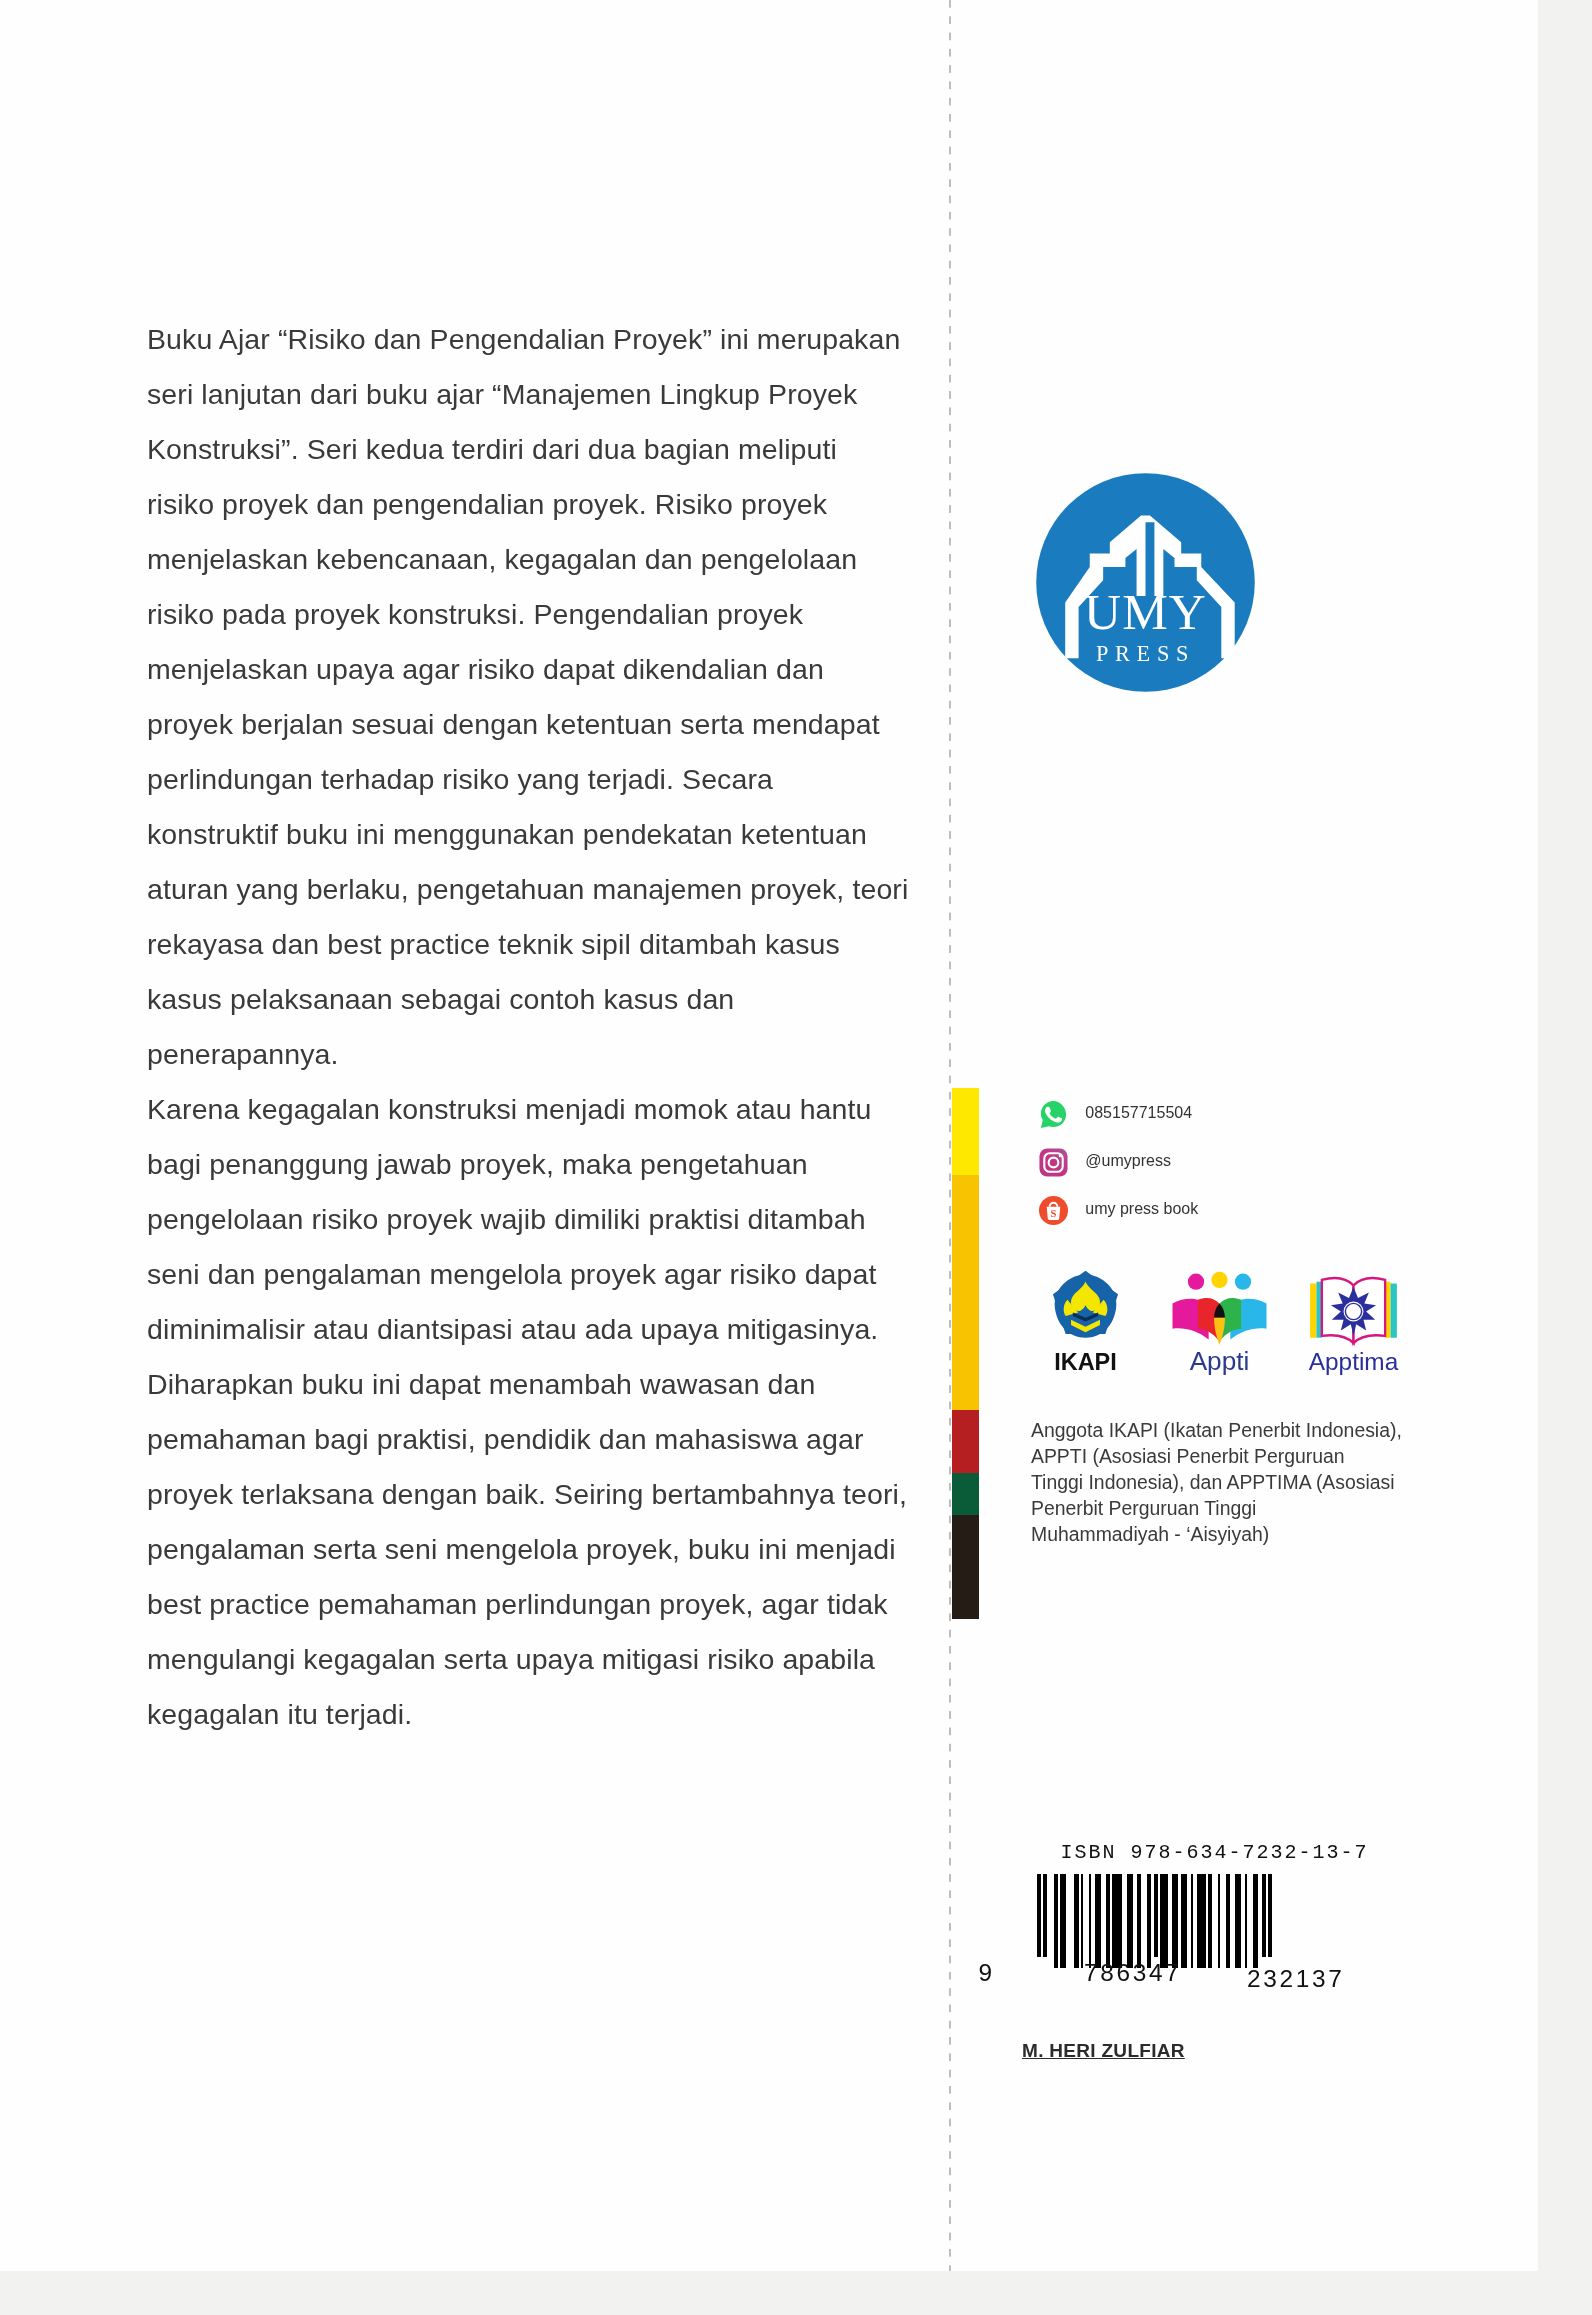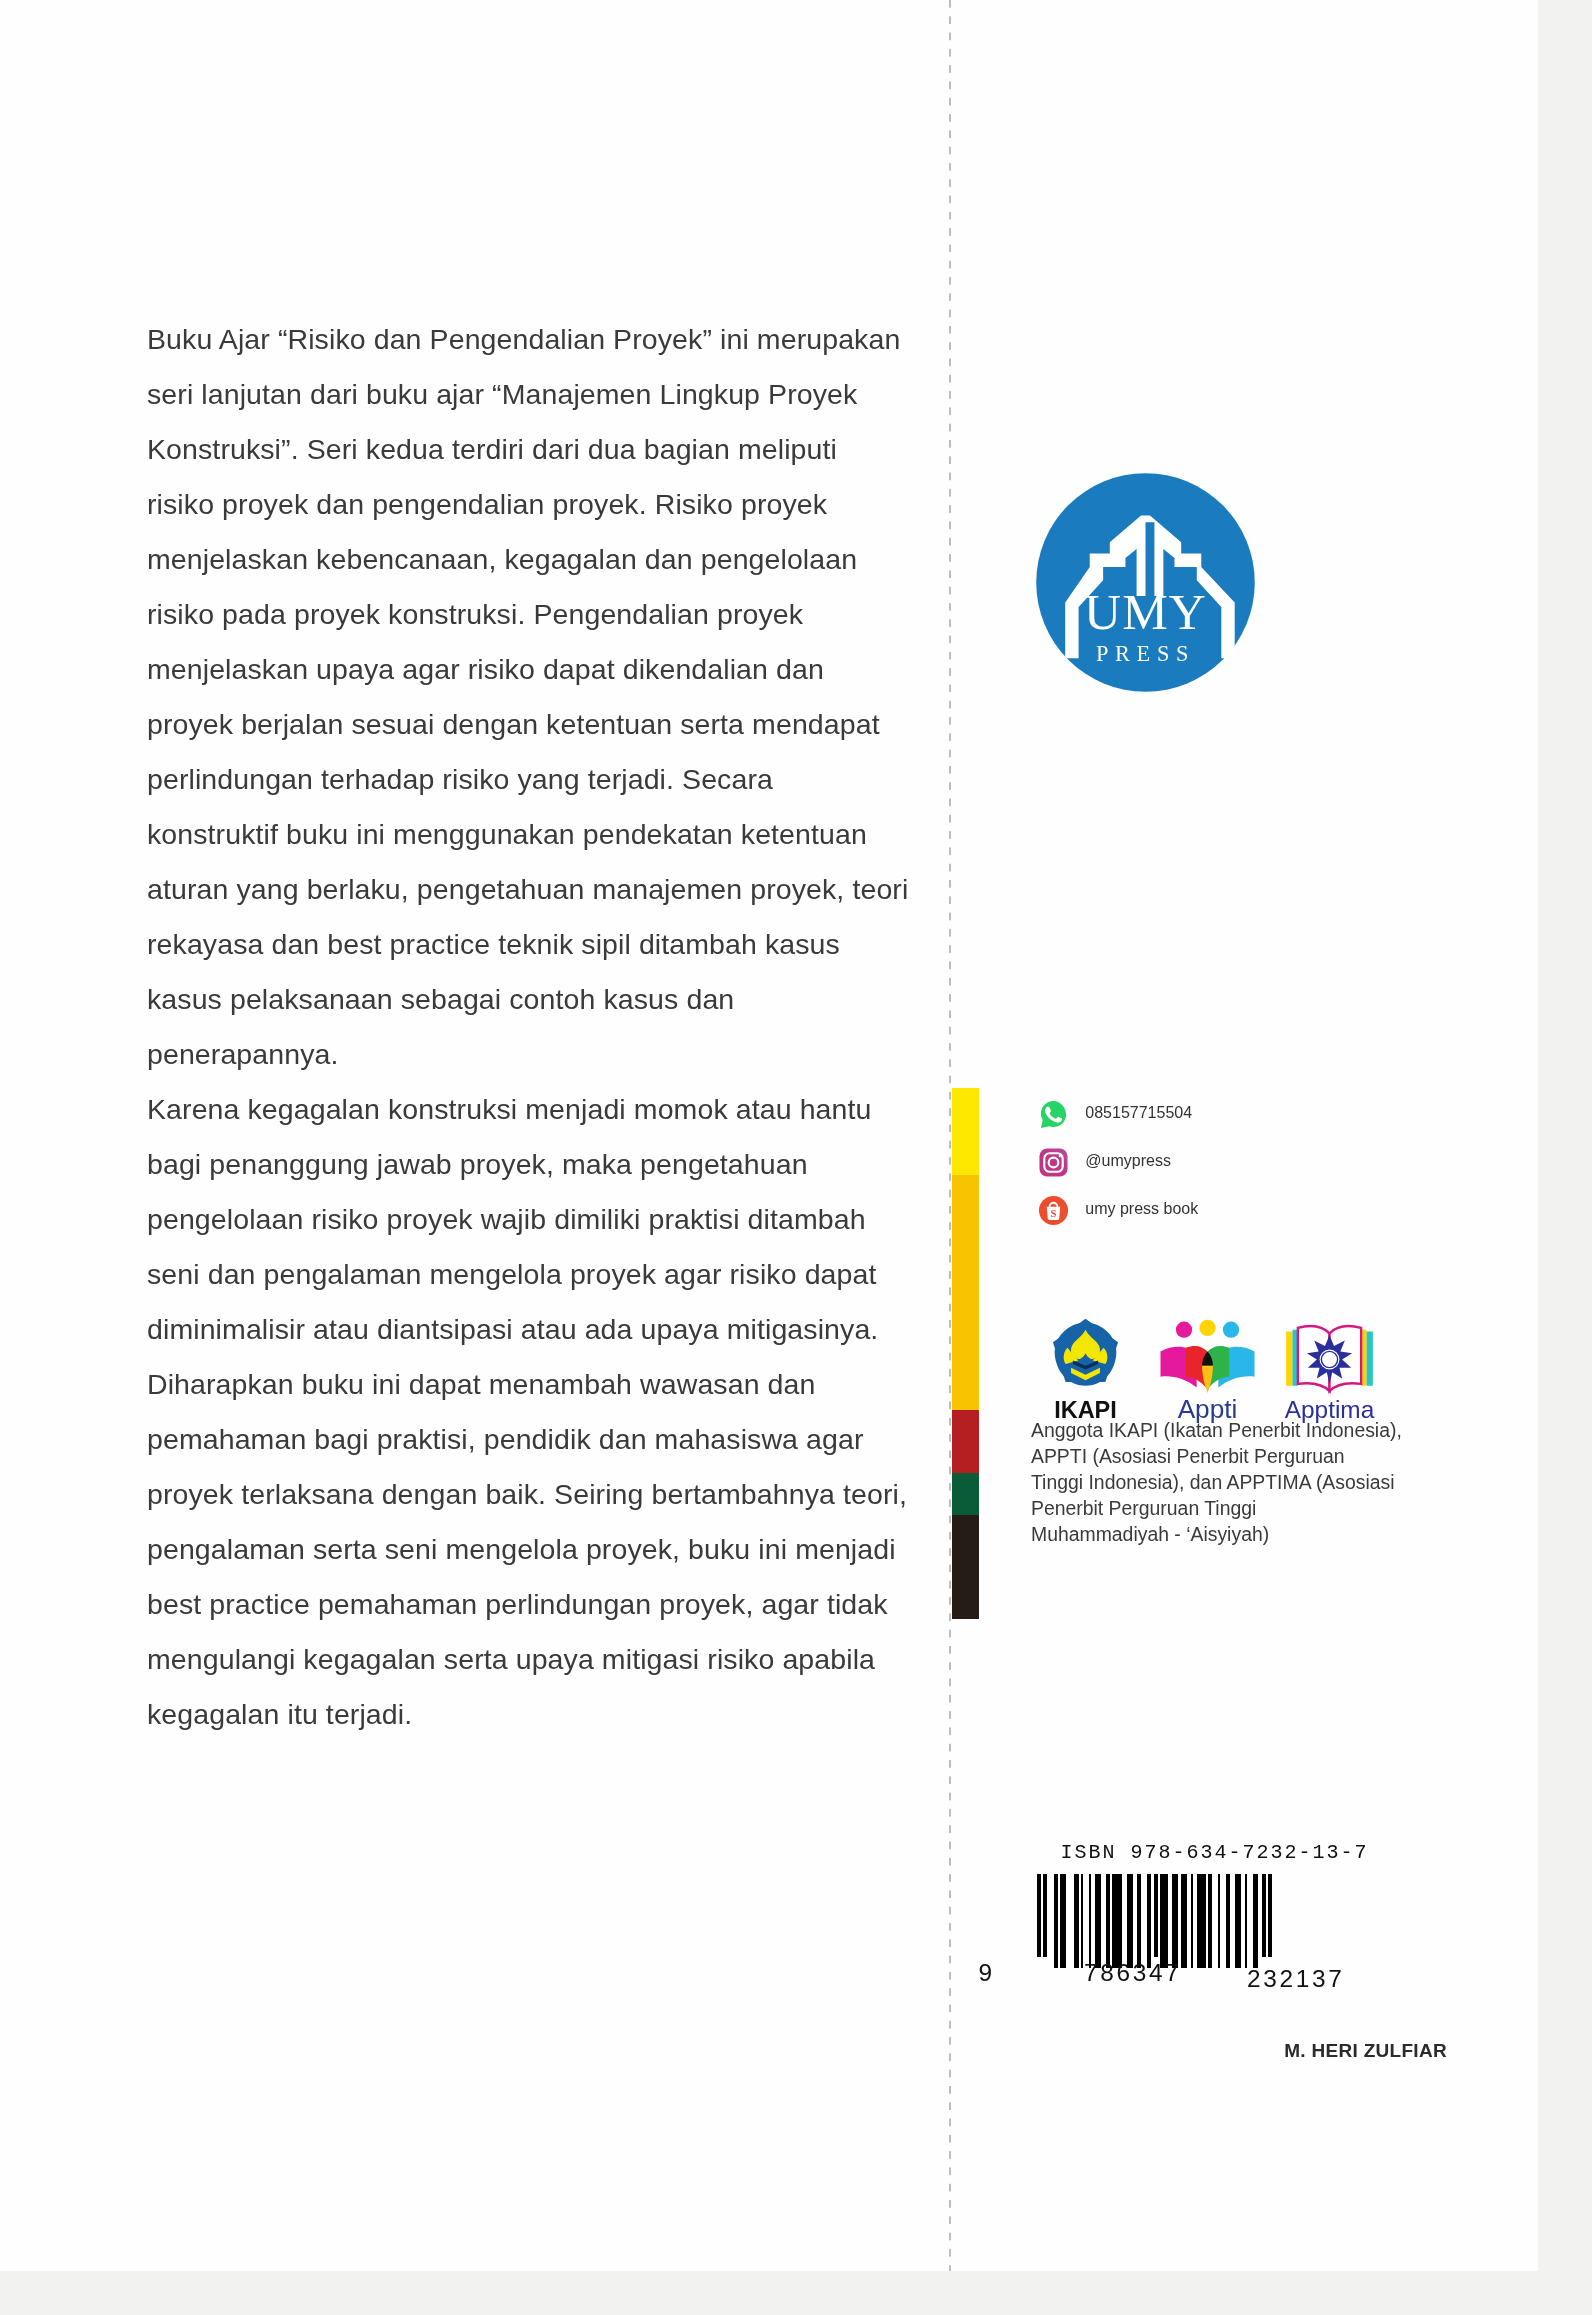--- a/index.html
+++ b/index.html
@@ -137,26 +137,26 @@
     font-size: 16px;
     color: #333333;
     line-height: 1;
     padding-bottom: 1.8px;
   }
 
   
   .assoc {
     position: absolute;
     left: 1031px;
-    top: 1308px;
+    top: 1260px;
     width: 407px;
     height: 122px;
     display: flex;
     align-items: center;
-    gap: 13px;
+    gap: 25px;
   }
   .assoc-item {
     width: 109px;
     height: 122px;
     position: relative;
   }
   .assoc-item svg { display: block; width: 100%; height: 100%; }
 
   .assoc-note {
     position: absolute;
@@ -226,22 +226,23 @@
   .bd-lead  { position: absolute; left: 3.6px;   top: 0; }
   .bd-left  { position: absolute; left: 109px; top: 0; letter-spacing: 2.7px; }
   .bd-right { position: absolute; left: 272px; top: 0; letter-spacing: 2.7px; margin-top: 6px; }
 
   
   .bottom-title {
     position: absolute;
     left: 1022px;
     top: 2038px;
     width: 425px;
-    text-align: right;
+    text-align: left;
     color: #2b2b2b;
+    text-decoration: underline;
   }
   .bt-author {
     font-size: 19px;
     font-weight: bold;
     letter-spacing: 0.3px;
     line-height: 25px;
   }
   .bt-title {
     font-size: 18px;
     font-weight: 400;

